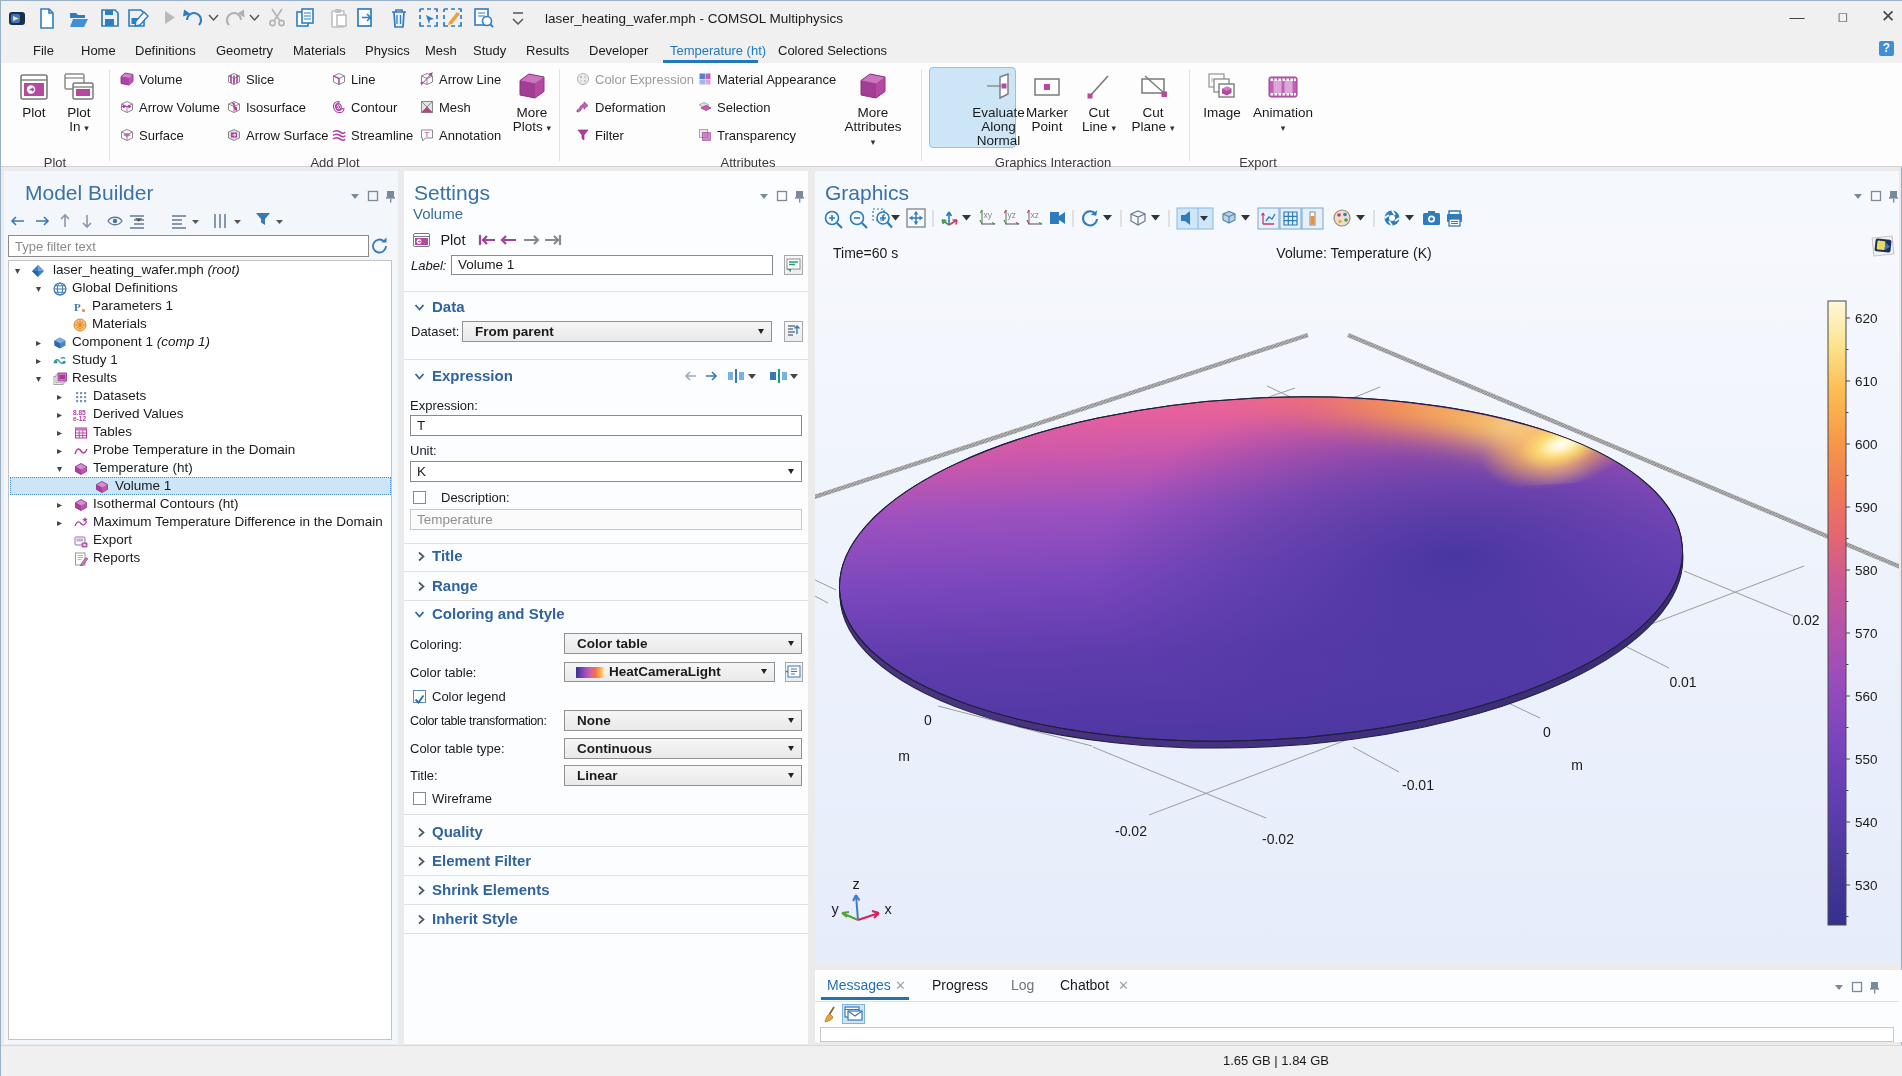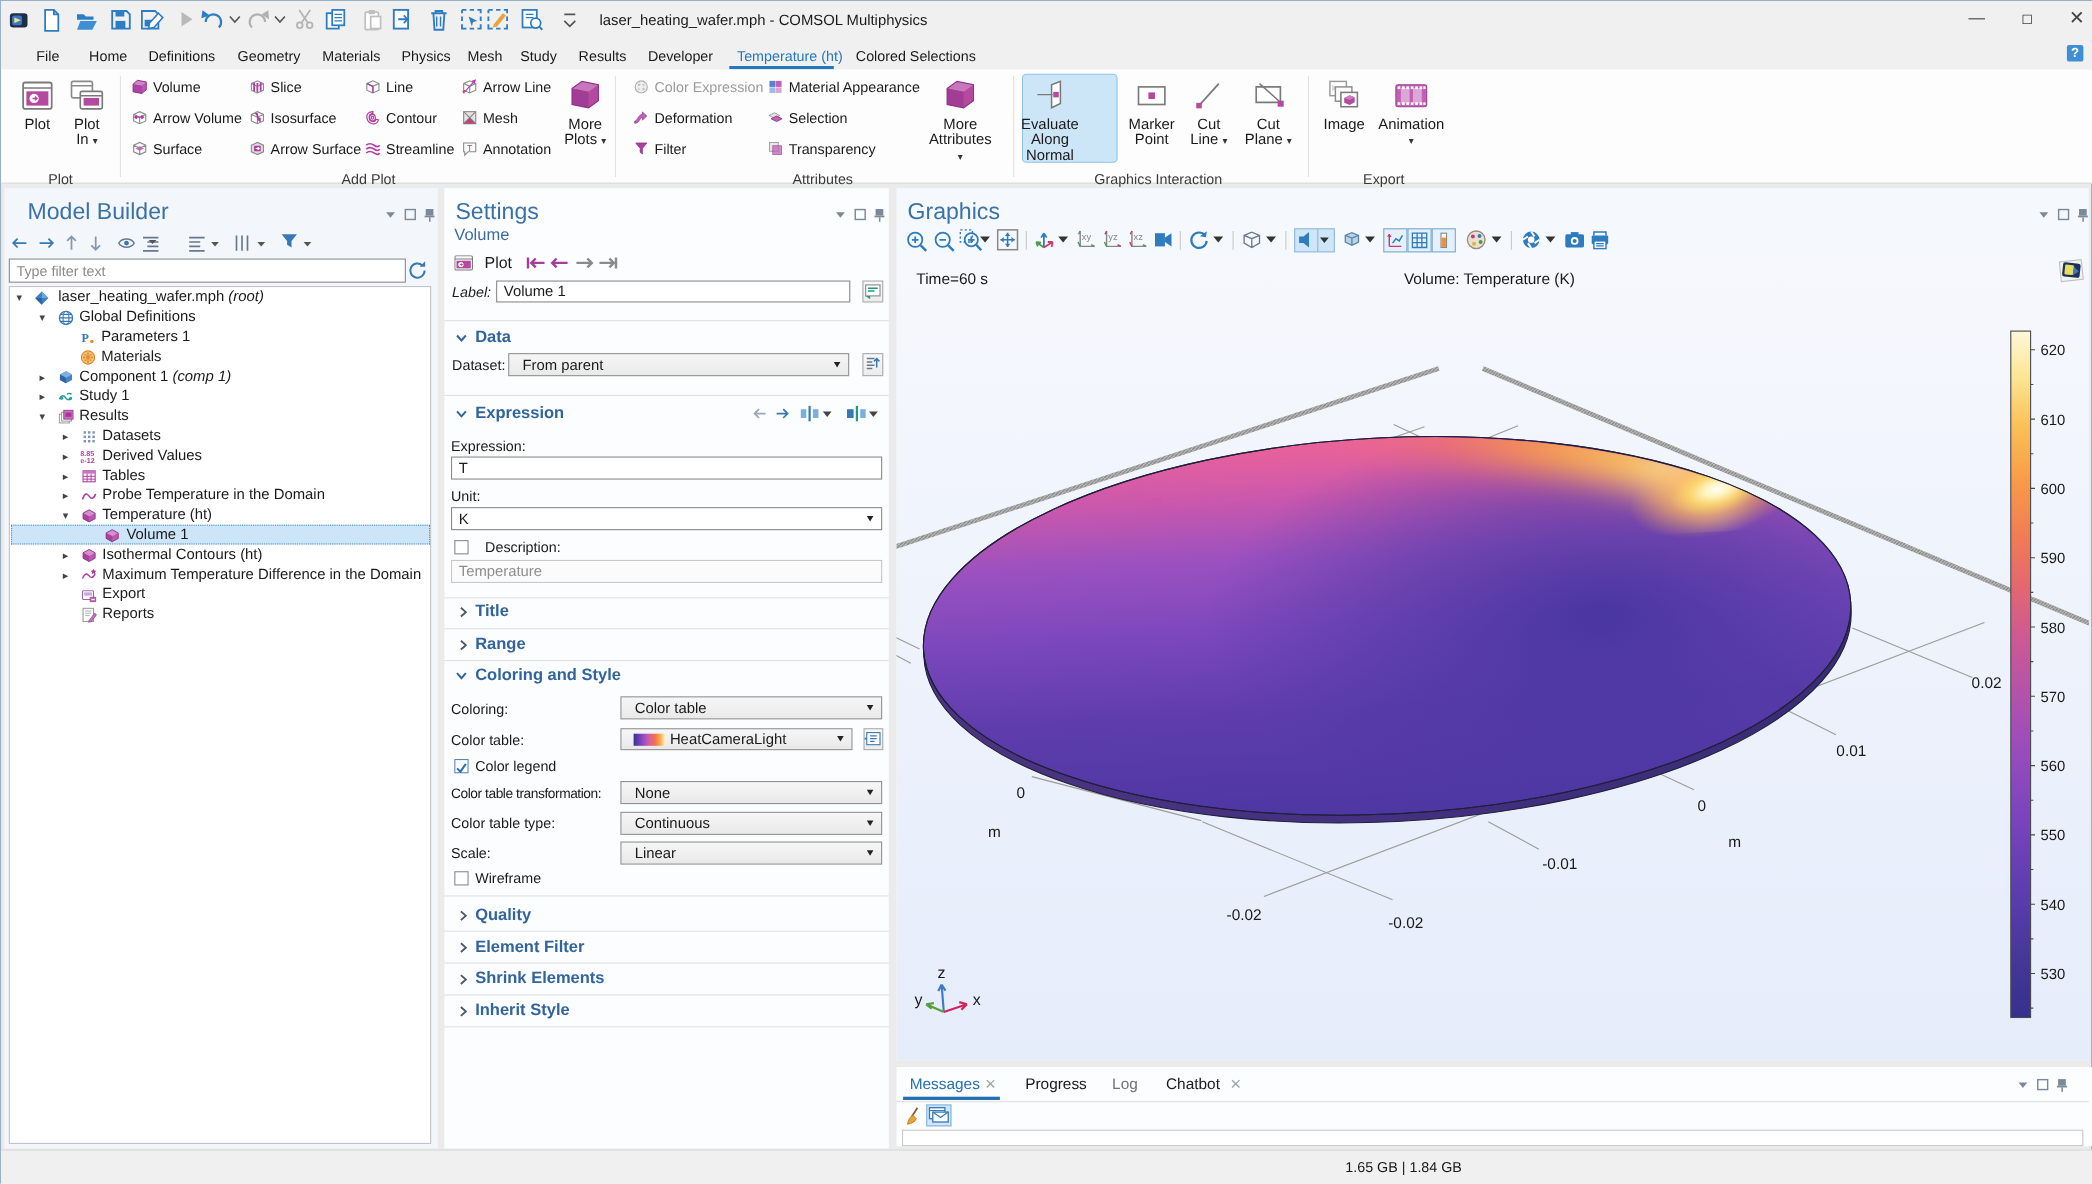--- a/index.html
+++ b/index.html
@@ -36,21 +36,21 @@
 
 #treebox { position:absolute; left:4px; top:89px; width:384px; height:780px; background:#fff; border:1px solid #c3c3c3; }
 .trow { position:absolute; height:18px; font-size:13.5px; color:#1a1a1a; white-space:nowrap; }
 .trow svg { vertical-align:-3px; }
 .tchev { position:absolute; font-size:10px; color:#444; }
 
 .slabel { position:absolute; font-size:13px; color:#1a1a1a; white-space:nowrap; }
 .ssec { position:absolute; font-size:15px; font-weight:bold; color:#31639c; }
 .ssep { position:absolute; left:0; width:404px; height:1px; background:#e0e0e0; }
 .sinput { position:absolute; background:#fff; border:1px solid #8a8a8a; font-size:13.5px; color:#1a1a1a; padding-left:6px; }
-.sdrop { position:absolute; background:linear-gradient(#f6f6f6,#e9e9e9); border:1px solid #919191; font-size:13.5px; color:#1a1a1a; padding-left:12px; }
+.sdrop { position:absolute; background:linear-gradient(#f6f6f6,#e9e9e9); border:1px solid #919191; font-size:13.5px; color:#1a1a1a; padding-left:12px;font-weight:bold; }
 .sdrop .arr, .sinput .arr { position:absolute; right:7px; top:50%; margin-top:-3px; width:0; height:0; border-left:3.5px solid transparent; border-right:3.5px solid transparent; border-top:5px solid #222; }
 .sbtn { position:absolute; width:19px; height:19px; background:linear-gradient(#f8f8f8,#ececec); border:1px solid #a8a8a8; }
 .cb { position:absolute; width:13px; height:13px; background:#fff; border:1px solid #8a8a8a; }
 </style>
 </head>
 <body>
 <div id="win">
 <svg width="0" height="0" style="position:absolute">
 <defs>
 <g id="cube3d">
@@ -478,21 +478,21 @@
           <use href="#i-selection"></use>
         </svg>Selection</div>
   <div class="rsmall" style="left:696px; top:64px;"><svg width="16" height="16">
           <use href="#i-transp"></use>
         </svg>Transparency</div>
   <div class="rbig" style="left:840px; top:8px; width:64px;"><svg width="32" height="32">
           <use href="#b-cube"></use>
         </svg><br>More<br>Attributes <span class="chev">▾</span></div>
 
   <div style="position:absolute; left:928px; top:4px; width:87px; height:81px; background:#cde6f7; border:1px solid #90c3e9; border-radius:4px;"></div>
-  <div class="rbig" style="left:920px; top:8px; width:67px;"><svg width="32" height="32">
+  <div class="rbig" style="left:964px; top:8px; width:67px;"><svg width="32" height="32">
           <use href="#b-evaln"></use>
         </svg><br>Evaluate<br>Along Normal</div>
   <div class="rbig" style="left:1020px; top:8px; width:52px;"><svg width="32" height="32">
           <use href="#b-marker"></use>
         </svg><br>Marker<br>Point</div>
   <div class="rbig" style="left:1074px; top:8px; width:48px;"><svg width="32" height="32">
           <use href="#b-cutline"></use>
         </svg><br>Cut<br>Line <span class="chev">▾</span></div>
   <div class="rbig" style="left:1126px; top:8px; width:52px;"><svg width="32" height="32">
           <use href="#b-cutplane"></use>
@@ -717,21 +717,21 @@
           <path d="M2 8.5 l-3 0" stroke="#3878b4" stroke-width="1.5"></path>
         </svg></div>
   <div class="cb" style="left:9px; top:519px; border-color:#5a87b8;"><svg width="11" height="11">
           <path d="M1.5 5.5 l3 3 5 -7" fill="none" stroke="#2470b3" stroke-width="1.8"></path>
         </svg></div>
   <div class="slabel" style="left:28px; top:518px;">Color legend</div>
   <div class="slabel" style="left:6px; top:542px;"><span style="font-size:12.5px; letter-spacing:-0.4px;">Color table transformation:</span></div>
   <div class="sdrop" style="left:160px; top:539px; width:238px; height:21px; line-height:19px;">None<span class="arr"></span></div>
   <div class="slabel" style="left:6px; top:570px;">Color table type:</div>
   <div class="sdrop" style="left:160px; top:567px; width:238px; height:21px; line-height:19px;">Continuous<span class="arr"></span></div>
-  <div class="slabel" style="left:6px; top:597px;">Scale:</div>
+  <div class="slabel" style="left:6px; top:597px;">Title:</div>
   <div class="sdrop" style="left:160px; top:594px; width:238px; height:21px; line-height:19px;">Linear<span class="arr"></span></div>
   <div class="cb" style="left:9px; top:621px;"></div>
   <div class="slabel" style="left:28px; top:620px;">Wireframe</div>
   <div class="ssep" style="top:643px;"></div>
   <svg width="9" height="11" style="position:absolute; left:13px; top:656px;">
         <path d="M2 1.5 l4.5 4 -4.5 4" fill="none" stroke="#4a5a6a" stroke-width="1.7"></path>
       </svg>
   <div class="ssec" style="left:28px; top:652px;">Quality</div>
   <div class="ssep" style="top:675px;"></div>
   <svg width="9" height="11" style="position:absolute; left:13px; top:685px;">

